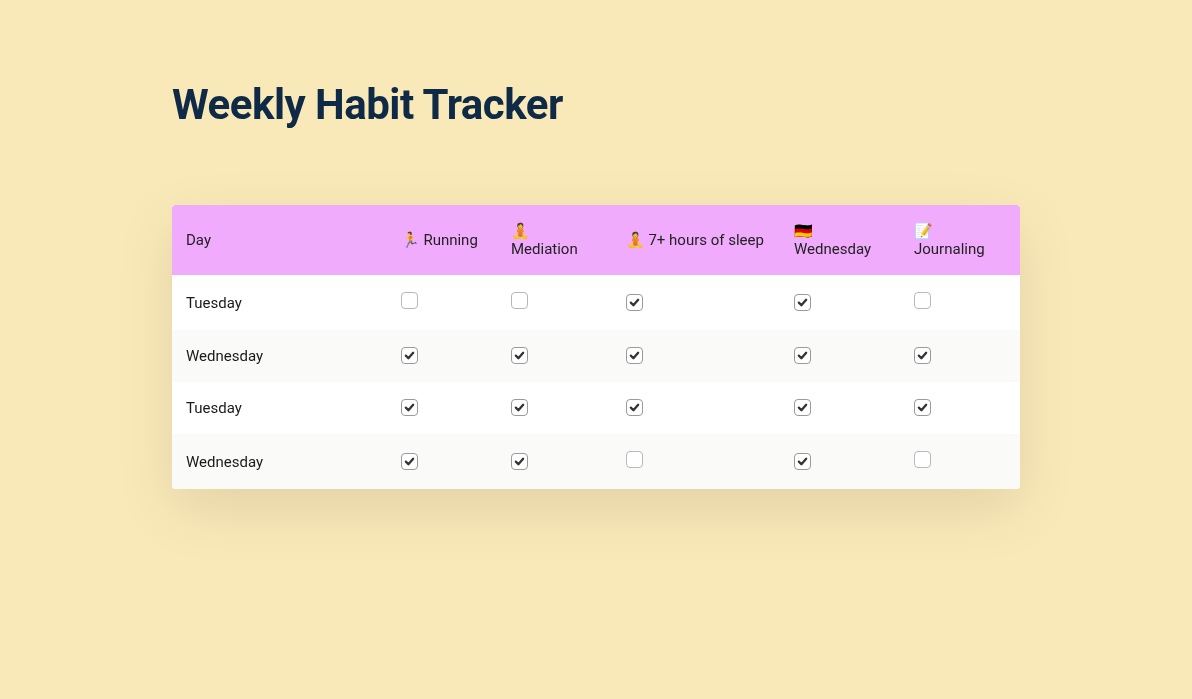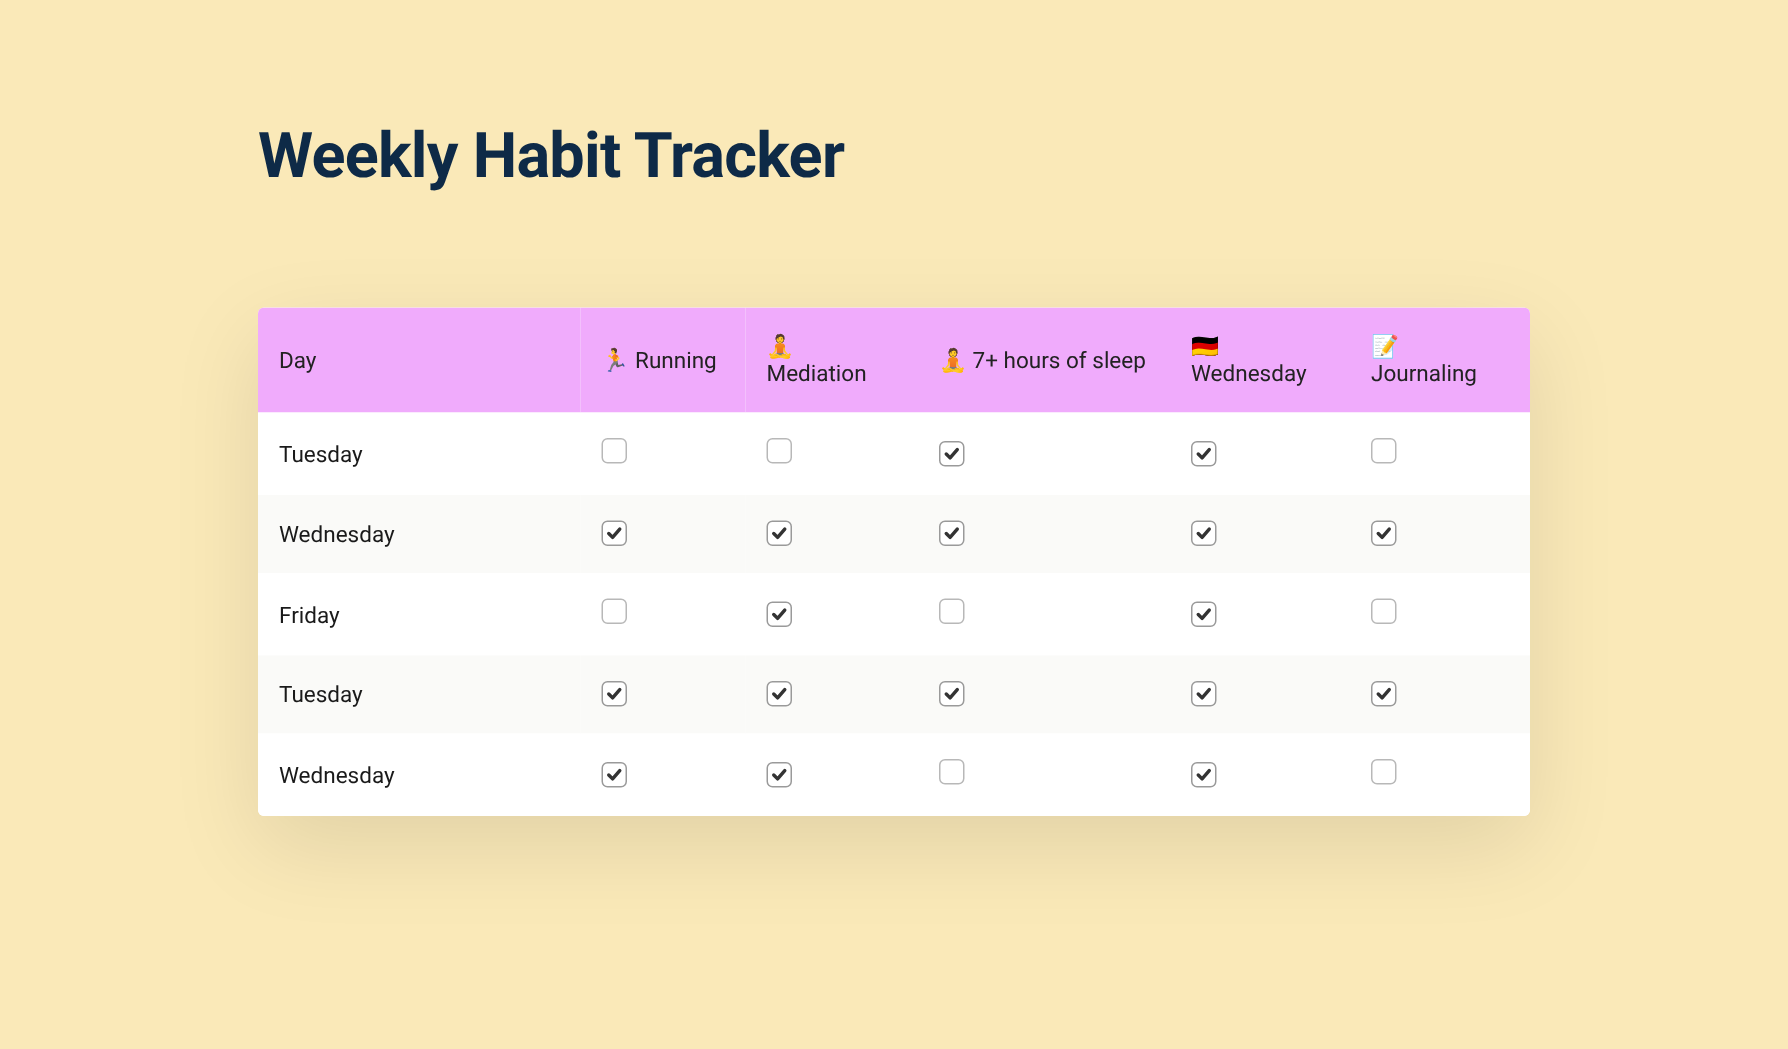--- a/index.html
+++ b/index.html
@@ -158,36 +158,20 @@
                   <path d="M2 6.2 L4.8 9 L10 3"></path>
                 </svg>
               </span></td>
             <td><span class="checkbox checked">
                 <svg viewBox="0 0 12 12">
                   <path d="M2 6.2 L4.8 9 L10 3"></path>
                 </svg>
               </span></td>
           </tr>
           <tr>
-            <td>Friday</td>
-            <td><span class="checkbox"></span></td>
-            <td><span class="checkbox checked">
-                <svg viewBox="0 0 12 12">
-                  <path d="M2 6.2 L4.8 9 L10 3"></path>
-                </svg>
-              </span></td>
-            <td><span class="checkbox"></span></td>
-            <td><span class="checkbox checked">
-                <svg viewBox="0 0 12 12">
-                  <path d="M2 6.2 L4.8 9 L10 3"></path>
-                </svg>
-              </span></td>
-            <td><span class="checkbox"></span></td>
-          </tr>
-          <tr>
             <td>Tuesday</td>
             <td><span class="checkbox checked">
                 <svg viewBox="0 0 12 12">
                   <path d="M2 6.2 L4.8 9 L10 3"></path>
                 </svg>
               </span></td>
             <td><span class="checkbox checked">
                 <svg viewBox="0 0 12 12">
                   <path d="M2 6.2 L4.8 9 L10 3"></path>
                 </svg>

